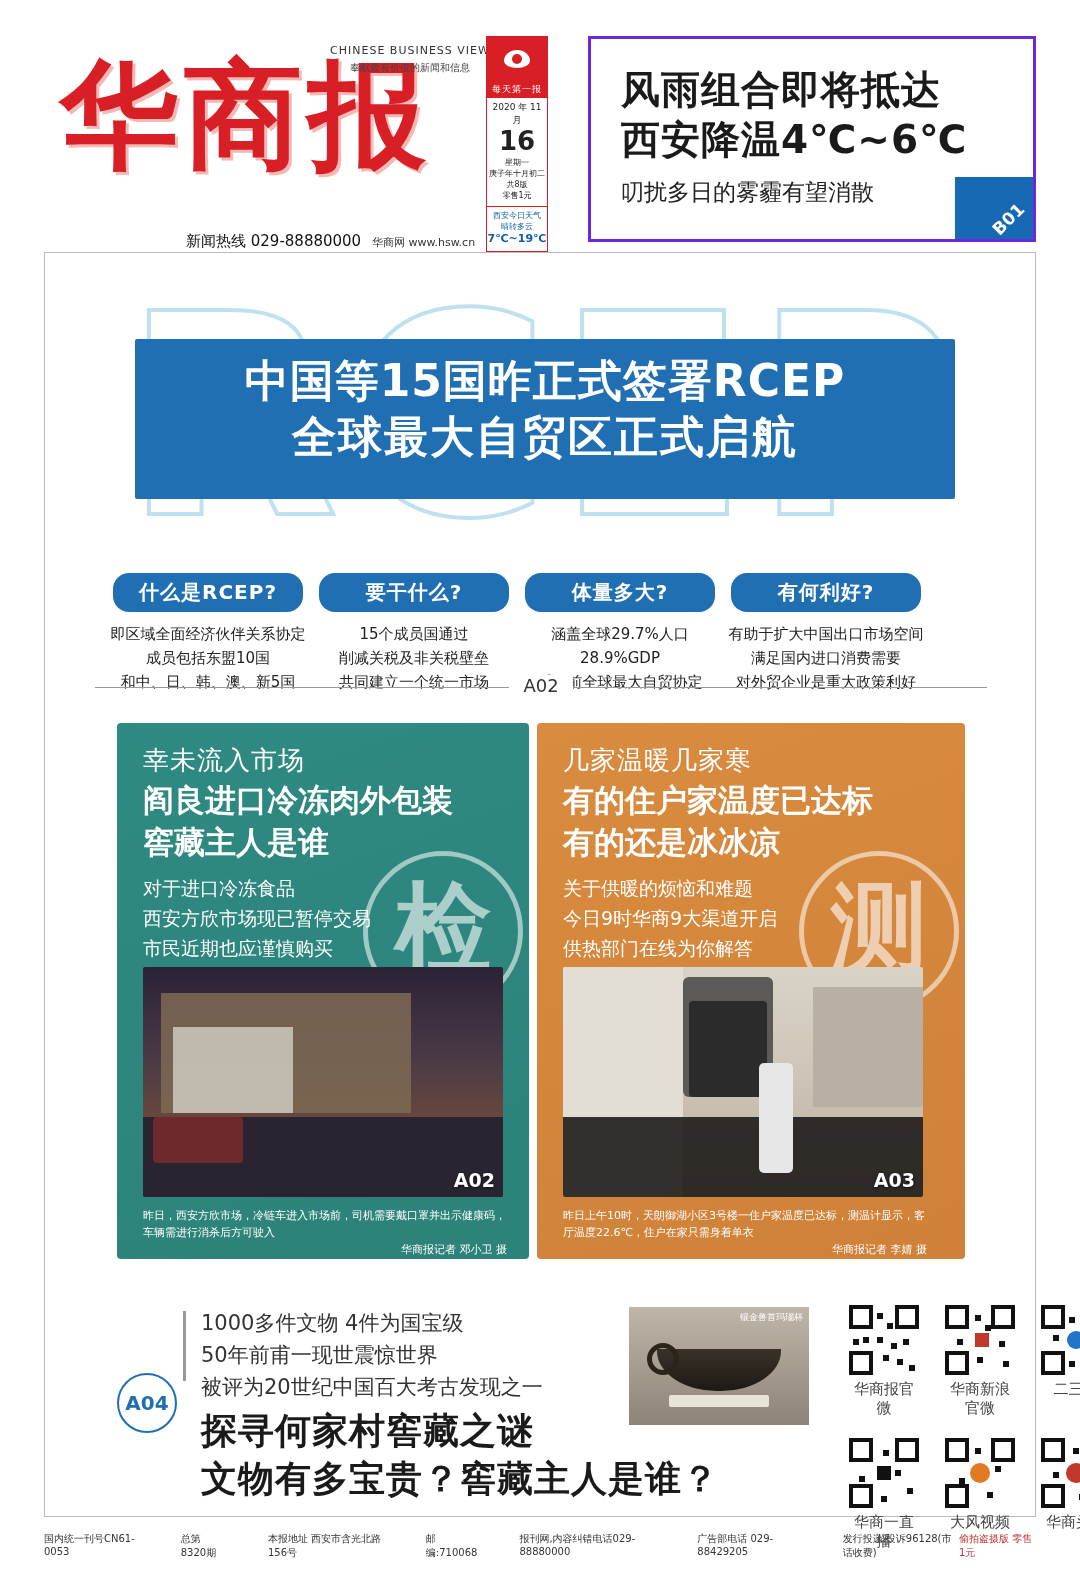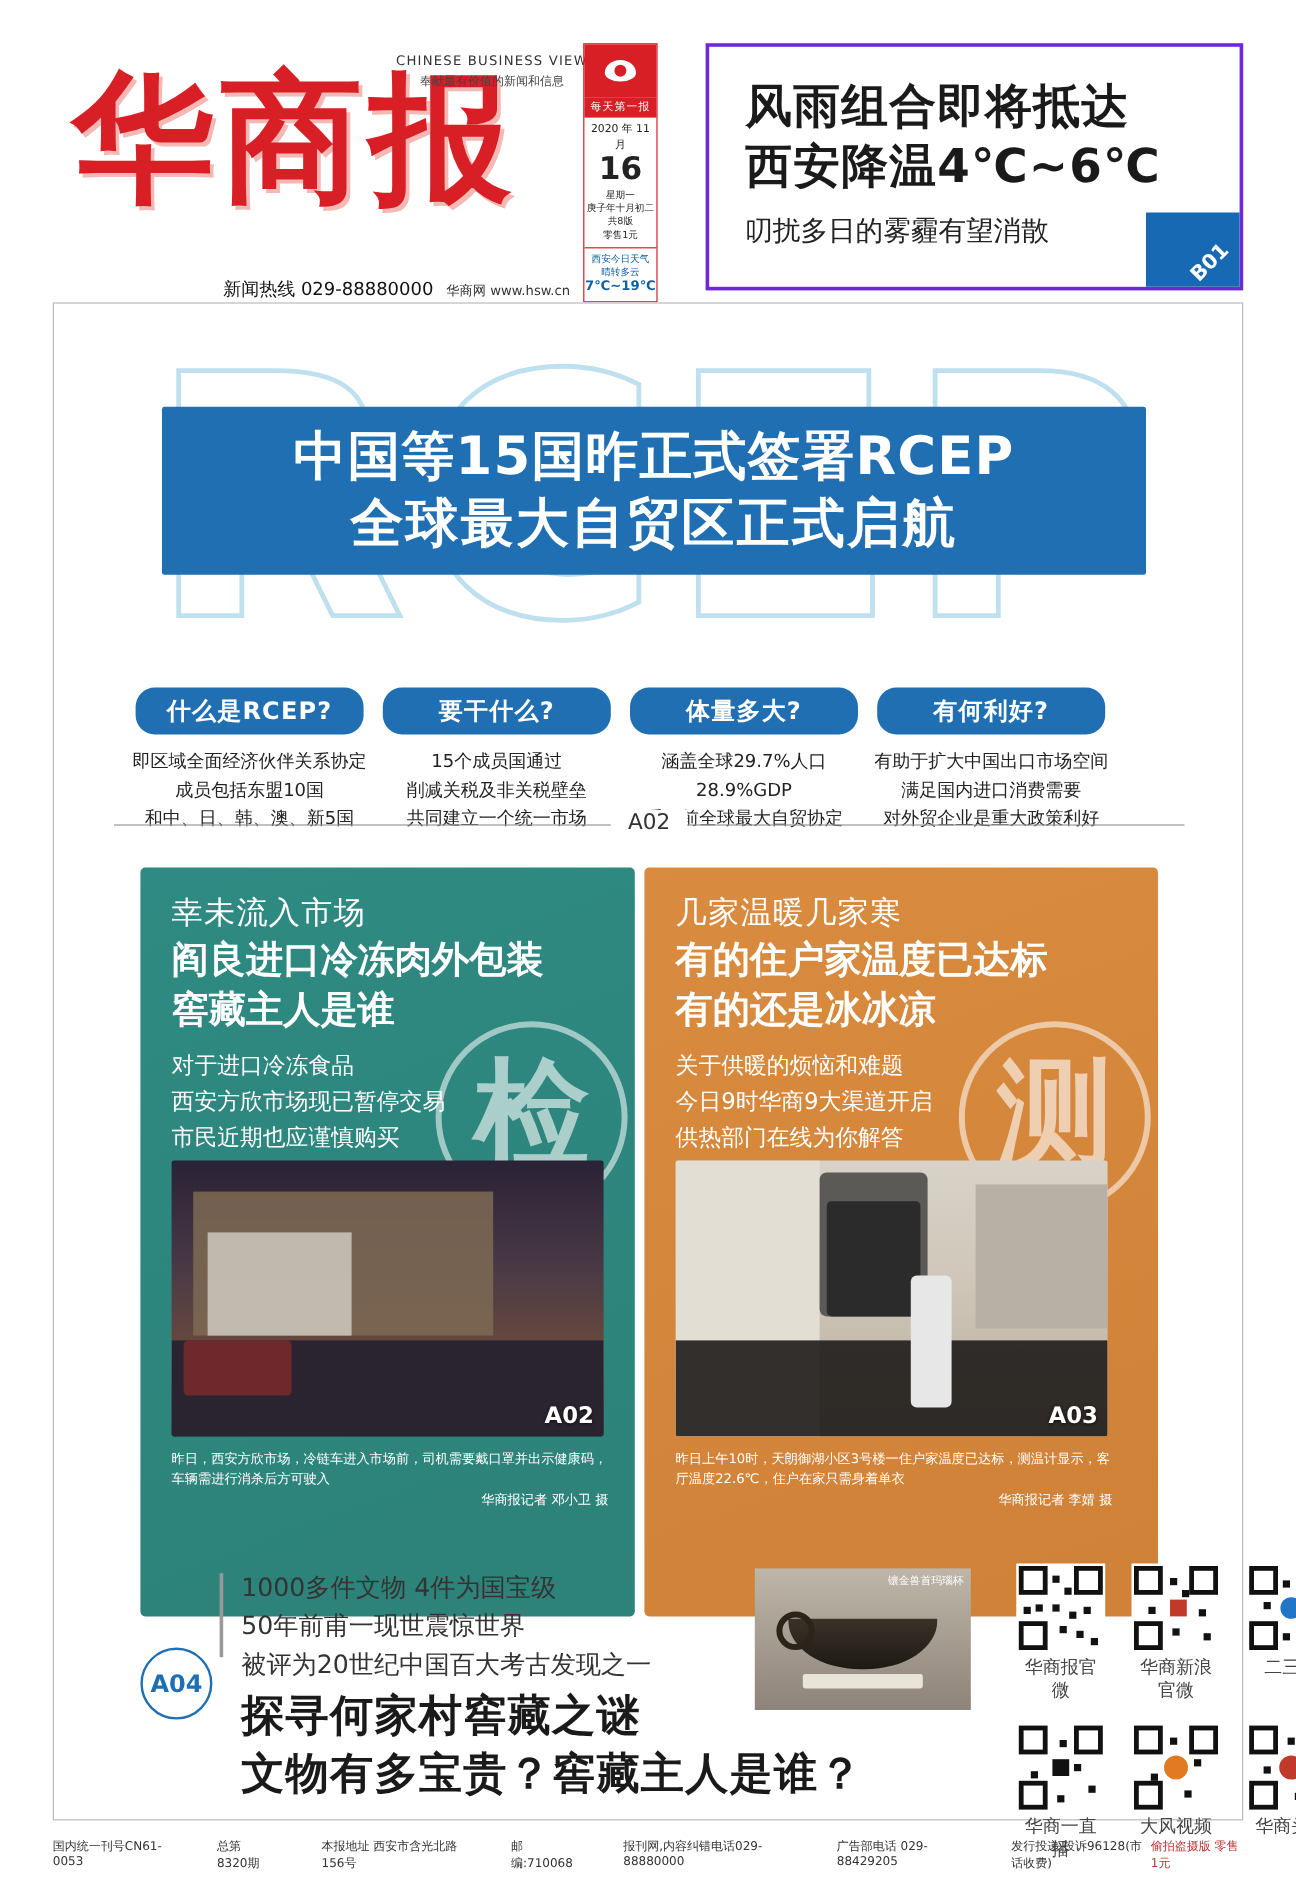--- a/index.html
+++ b/index.html
@@ -76,21 +76,21 @@
   .rcep-wm{
     position:absolute;left:24px;top:14px;width:950px;height:300px;
     font-family:"DejaVu Sans","Liberation Sans",sans-serif;
     font-size:280px;font-weight:bold;line-height:300px;letter-spacing:6px;
     color:#fff;-webkit-text-stroke:4px #bfe0ef;text-stroke:4px #bfe0ef;
     text-align:center;white-space:nowrap;user-select:none;
   }
   .rcep-title{
     position:absolute;left:90px;top:86px;width:820px;
     background:#1f6fb2;color:#fff;text-align:center;
-    padding:14px 0 14px;border-radius:2px;
+    padding:14px 0 34px;border-radius:2px;
   }
   .rcep-title .l1{font-size:44px;font-weight:bold;line-height:56px;letter-spacing:1px;}
   .rcep-title .l2{font-size:44px;font-weight:bold;line-height:56px;letter-spacing:2px;}
 
   
   .explain{
     position:absolute;left:60px;top:320px;width:872px;display:flex;
   }
   .ex-col{width:206px;text-align:center;}
   .ex-tag{
@@ -101,21 +101,21 @@
   .ex-sep{
     position:absolute;left:50px;top:434px;width:892px;border-top:1px solid #999;
   }
   .ex-page{
     position:absolute;left:0;top:422px;width:992px;text-align:center;font-size:18px;color:#333;
   }
   .ex-page span{background:#fff;padding:0 14px;}
 
   
   .cards{position:absolute;left:72px;top:470px;width:848px;height:556px;display:flex;justify-content:space-between;}
-  .card{width:412px;height:624px;border-radius:4px;position:relative;overflow:hidden;color:#fff;}
+  .card{width:412px;height:536px;border-radius:4px;position:relative;overflow:hidden;color:#fff;}
   .card.green{background:linear-gradient(160deg,#2e8a82,#2d8279);}
   .card.orange{background:linear-gradient(160deg,#d98b3f,#cf8138);padding-left:16px;}
   .card .kicker{position:absolute;left:26px;top:20px;font-size:26px;letter-spacing:1px;}
   .card h2{position:absolute;left:26px;top:56px;margin:0;font-size:31px;font-weight:bold;line-height:42px;letter-spacing:0;}
   .card .deck{position:absolute;left:26px;top:150px;font-size:19px;line-height:30px;}
   .card .seal{
     position:absolute;right:6px;top:128px;width:150px;height:150px;border-radius:50%;
     border:5px solid rgba(255,255,255,.55);color:rgba(255,255,255,.6);
     font-size:96px;font-weight:bold;line-height:142px;text-align:center;
     font-family:"DejaVu Serif","Liberation Serif",serif;

